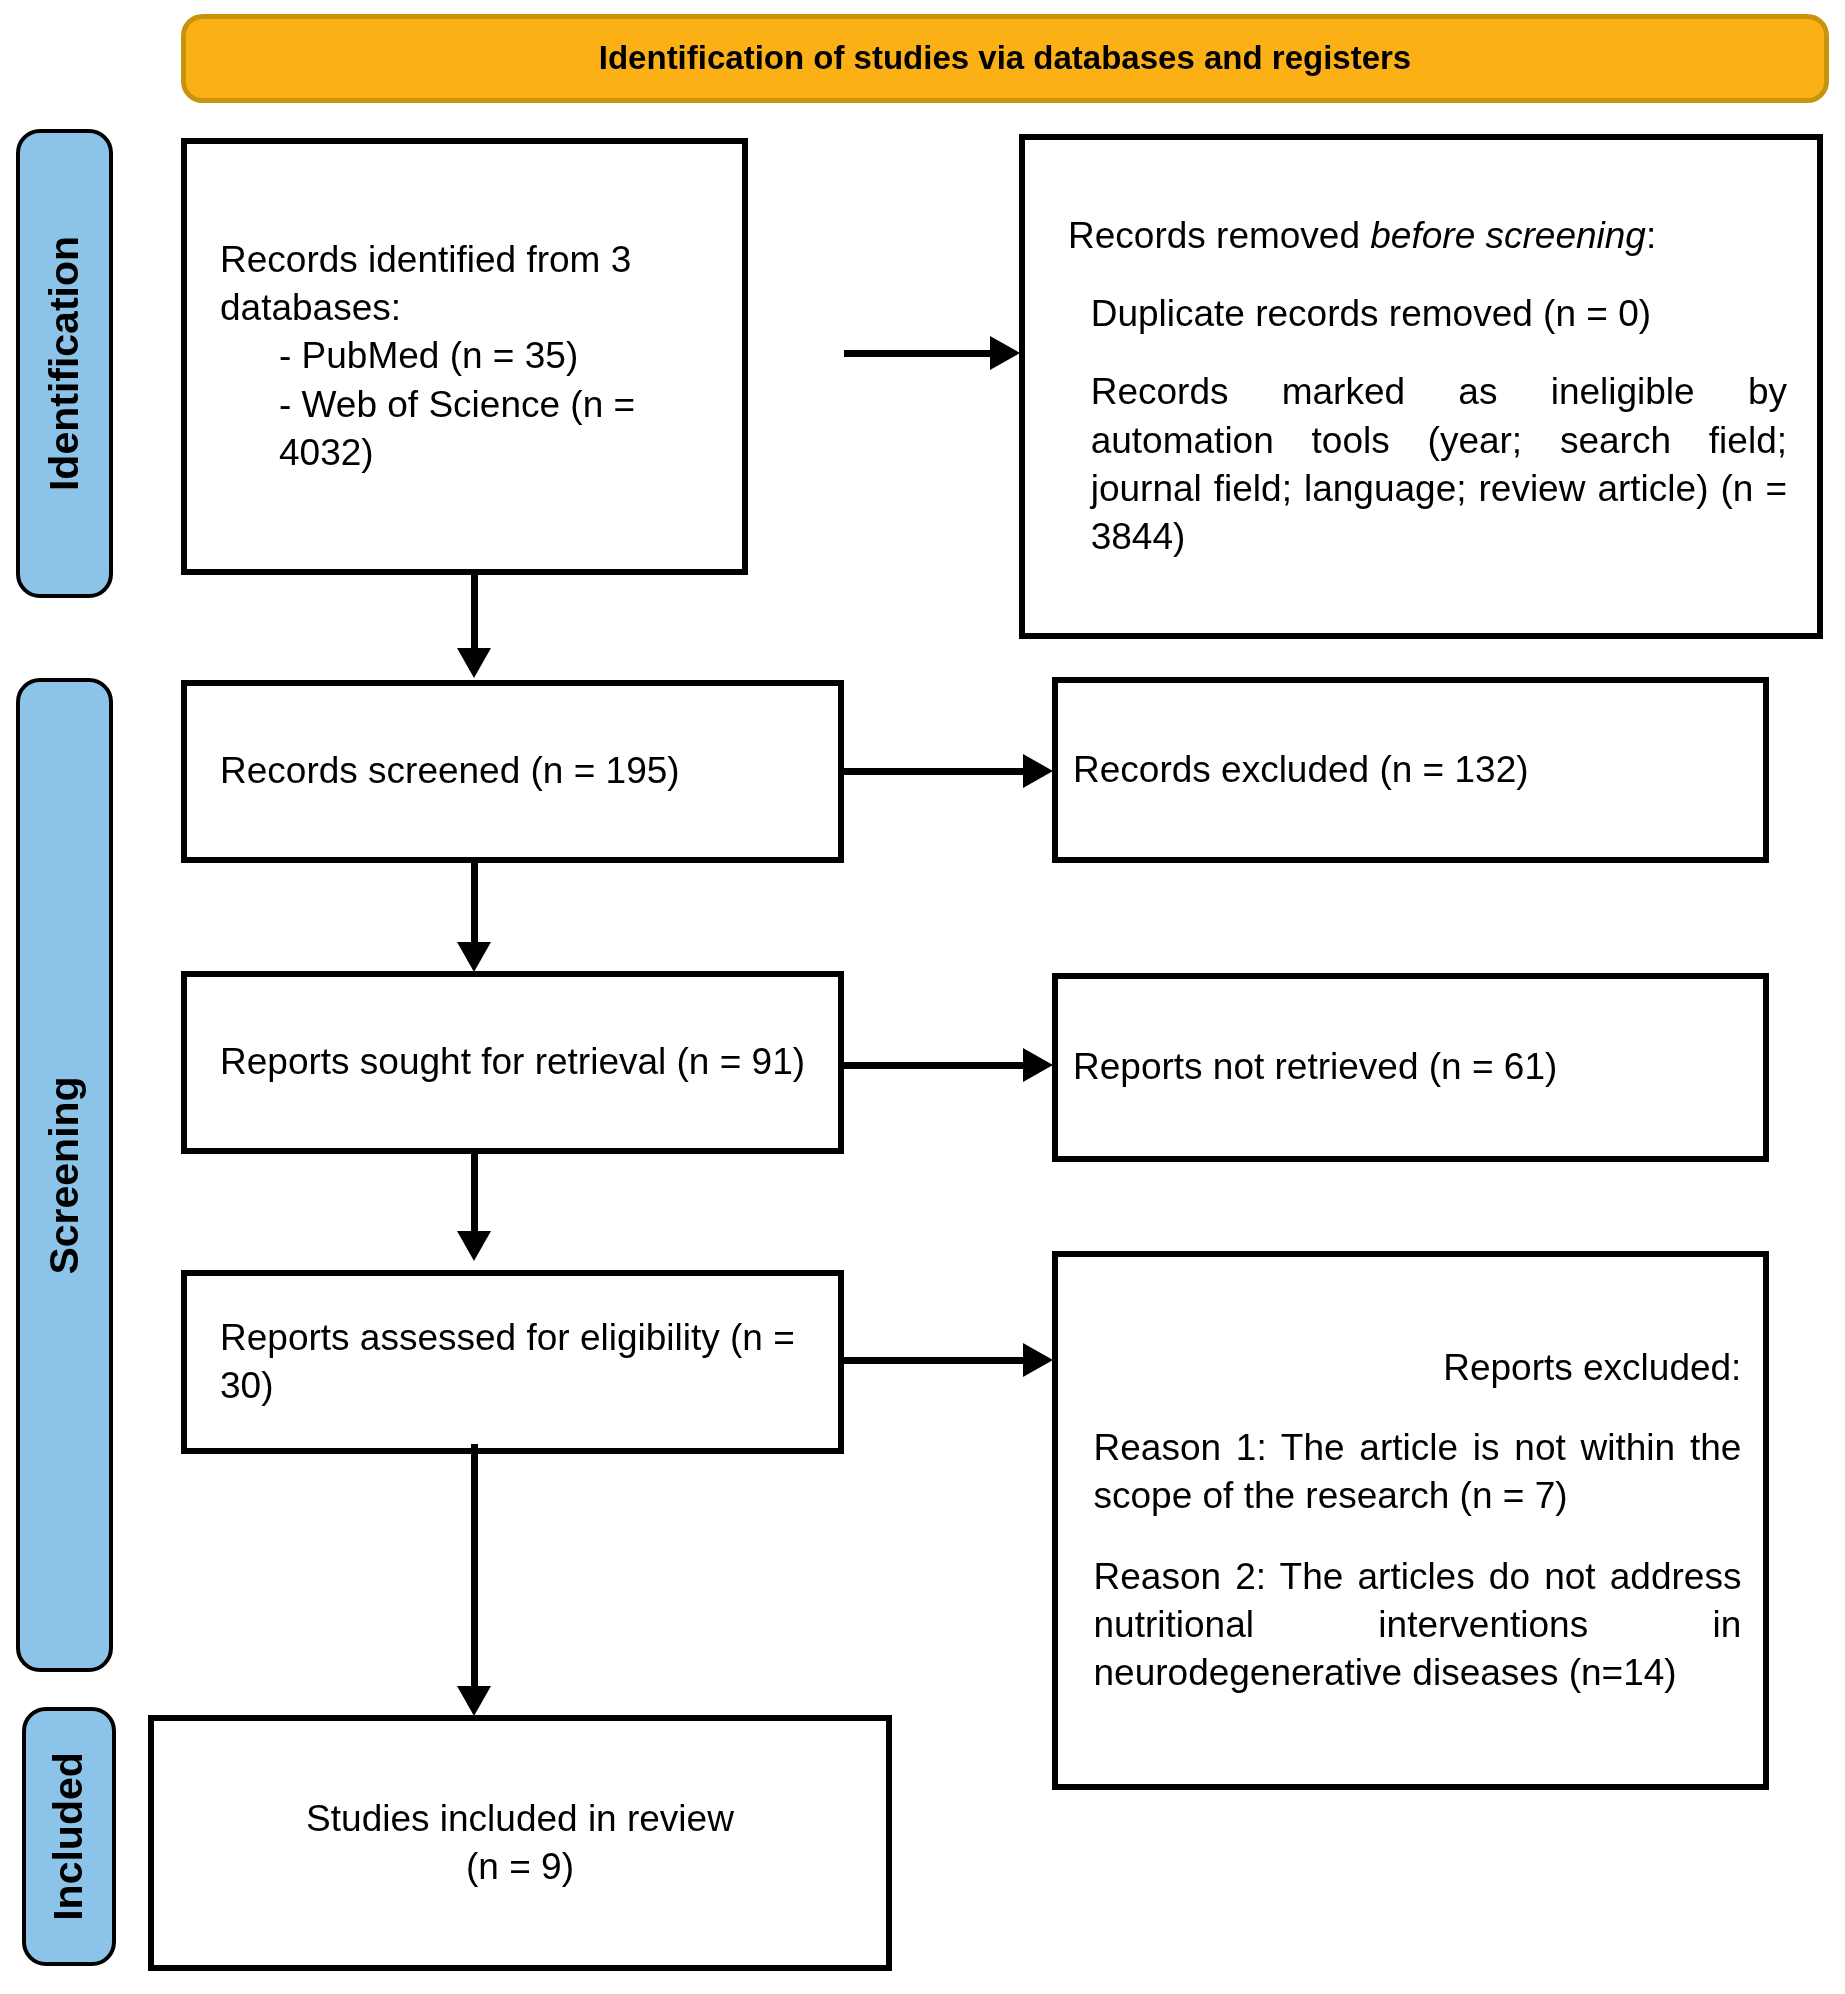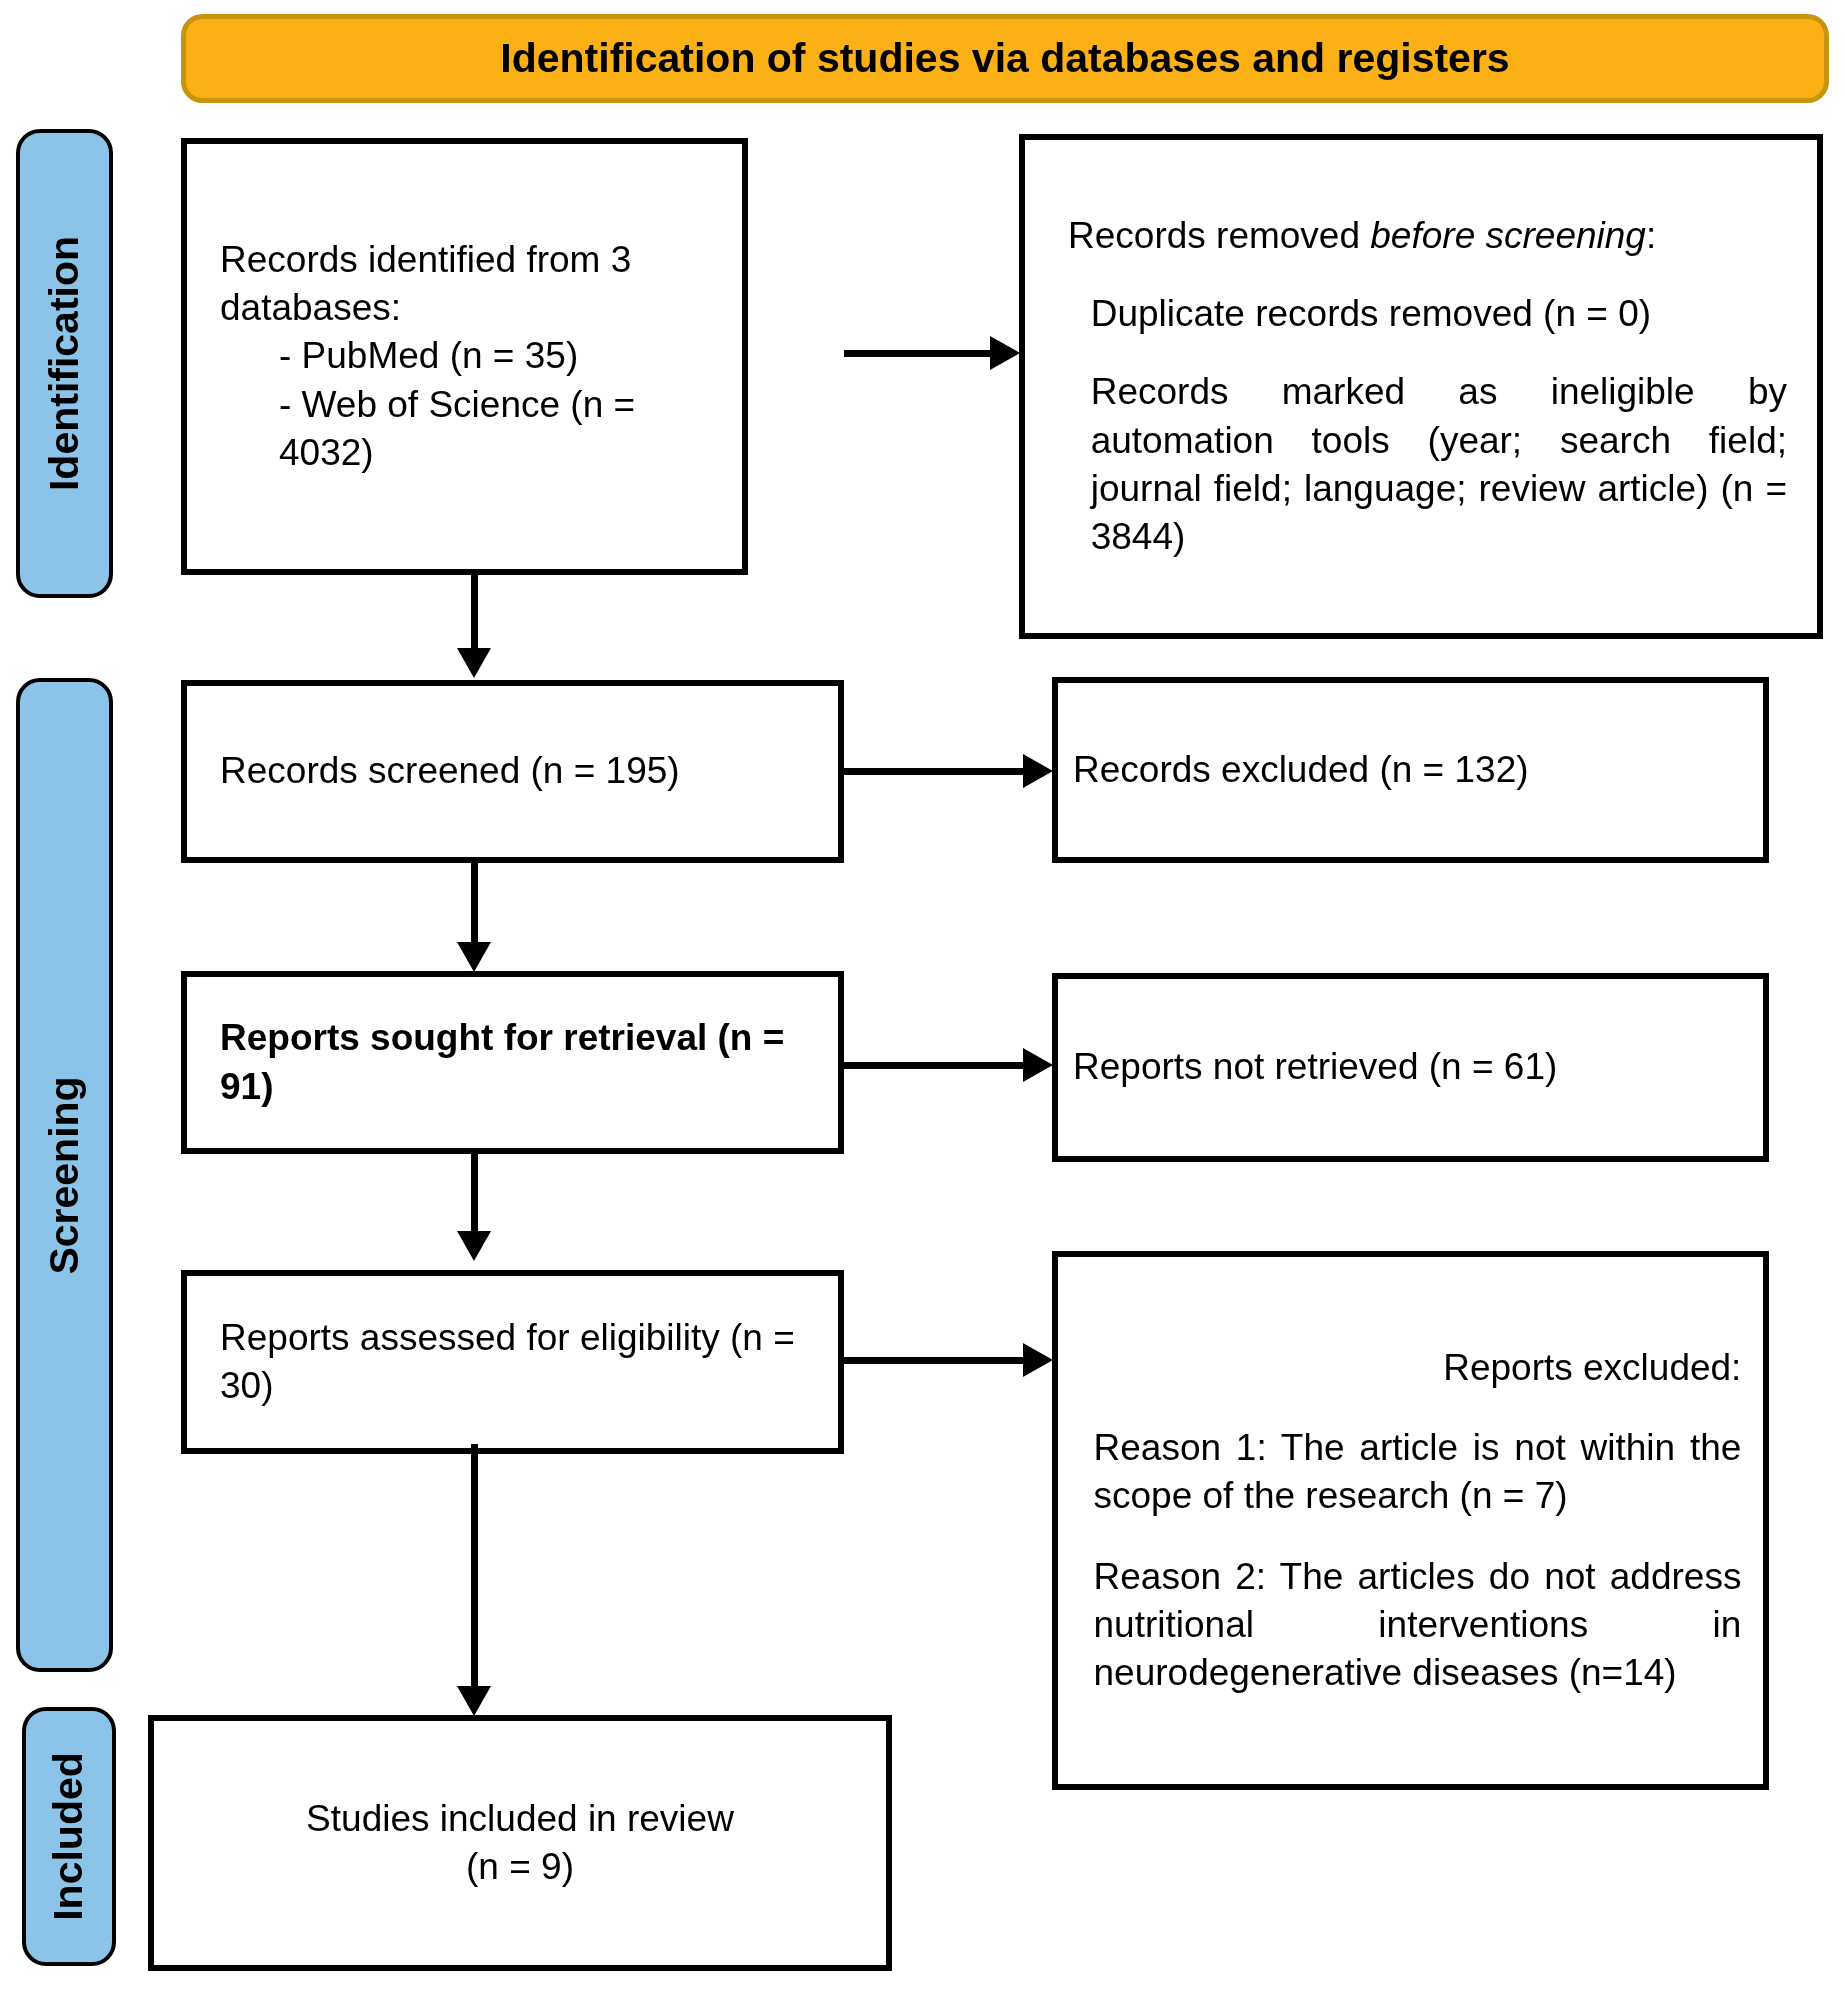--- a/index.html
+++ b/index.html
@@ -7,21 +7,21 @@
     width:1846px; height:1995px; position:relative;
     font-family:"Liberation Sans", sans-serif; color:#000;
   }
   .banner {
     position:absolute; left:181px; top:13.5px; width:1648px; height:89px;
     background:var(--banner-fill,#FBB116);
     border:5.4px solid var(--banner-border,#C9940D);
     border-radius:21.6px; box-sizing:border-box;
     display:flex; align-items:center; justify-content:center;
   }
-  .banner span { font-size:41px; font-weight:bold; }
+  .banner span { font-size:33px; font-weight:bold; }
   .stage {
     position:absolute; background:var(--stage-fill,#8CC3E8);
     border:4.9px solid #000; border-radius:24px; box-sizing:border-box;
     display:flex; align-items:center; justify-content:center;
   }
   .stage span {
     transform:rotate(-90deg); white-space:nowrap;
     font-size:41px; font-weight:bold;
   }
   #stage-identification { left:16px; top:129px;  width:97px; height:469px; }
@@ -37,21 +37,21 @@
   #box-records-identified { left:181px; top:138px; width:567px; height:437px; padding:10.8px 16px 10.8px 33px; }
   #box-records-identified .intro { max-width:485px; }
   #box-records-identified .item { margin-left:59px; }
 
   #box-records-removed { left:1019px; top:134px; width:804px; height:505px; padding:10.8px 30px 10.8px 43px; }
   #box-records-removed .para { margin-left:22.7px; margin-top:30px; text-align:justify; }
 
   #box-records-screened { left:181px; top:680px; width:663px; height:183px; padding-left:33px; }
   #box-records-excluded { left:1052px; top:677px; width:717px; height:186px; padding-left:15px; }
   #box-reports-sought   { left:181px; top:971px; width:663px; height:183px; padding-left:33px; }
-  #box-reports-sought .wrap-narrow { max-width:593px;font-weight:bold; }
+  #box-reports-sought .wrap-narrow { max-width:593px; }
   #box-reports-not-retrieved { left:1052px; top:973px; width:717px; height:189px; padding-left:15px; }
   #box-reports-assessed { left:181px; top:1270px; width:663px; height:184px; padding-left:33px; }
   #box-reports-assessed .wrap-narrow { max-width:593px; }
   #box-reports-excluded { left:1052px; top:1251px; width:717px; height:539px; padding:10.8px 21.6px 10.8px 15px;align-items:flex-end; }
   #box-reports-excluded .reason { margin-left:20.5px; margin-top:32px; text-align:justify; }
   #box-studies-included { left:148px; top:1715px; width:744px; height:256px; align-items:center; text-align:center; }
 
   .shaft { position:absolute; background:#000; }
   .head  { position:absolute; width:0; height:0; }
   .head.right { border-top:17px solid transparent; border-bottom:17px solid transparent; border-left:30px solid #000; }

